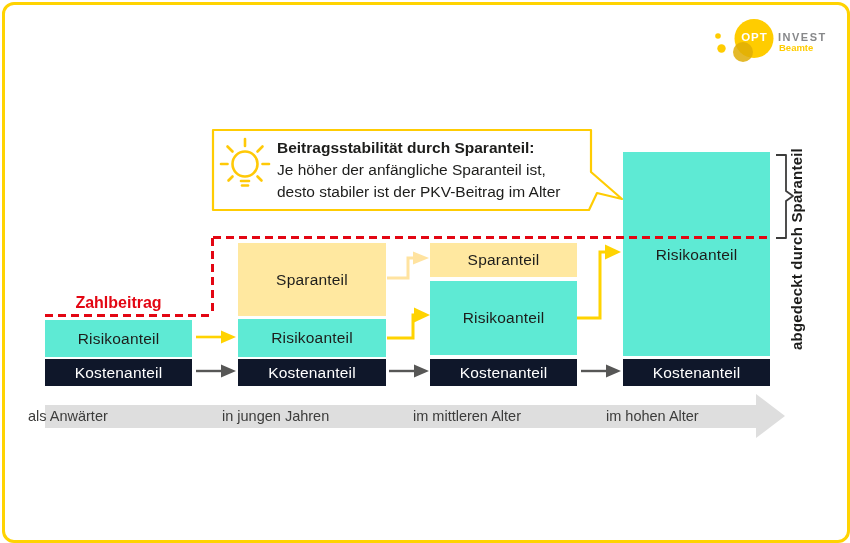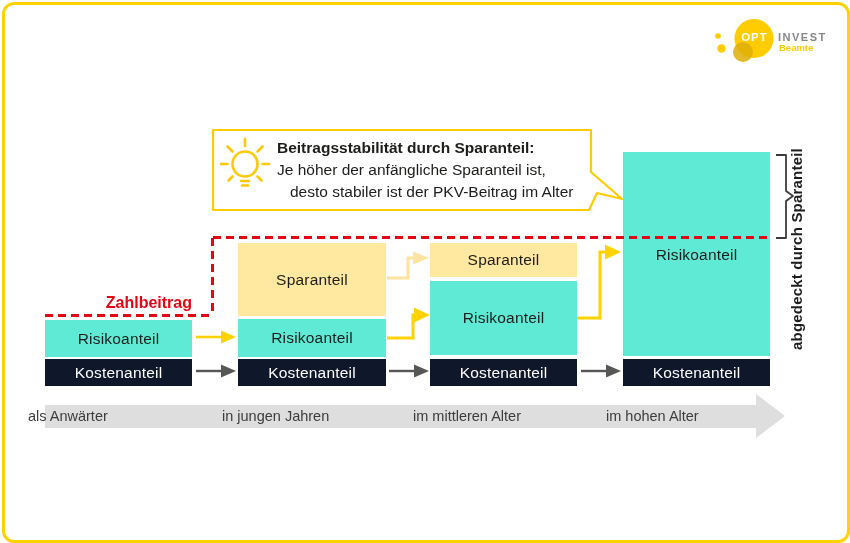--- a/index.html
+++ b/index.html
@@ -16,25 +16,25 @@
   .yellow{background:#5eead4;}
   .cream{background:#FFE8A0;}
   .gray{background:#0f172a;}
   .gray span{color:#ffffff;}
   .svg-overlay{position:absolute;left:0;top:0;z-index:2;pointer-events:none;}
   .red-dash-h{position:absolute;height:3px;z-index:3;
     background:repeating-linear-gradient(to right,#E30613 0 8px,transparent 8px 13px);}
   .red-dash-v{position:absolute;width:3px;z-index:3;
     background:repeating-linear-gradient(to bottom,#E30613 0 8px,transparent 8px 13px);}
   .txt{position:absolute;z-index:4;}
-  .zahlbeitrag{left:45px;top:294px;width:147px;text-align:right;
+  .zahlbeitrag{left:45px;top:294px;width:147px;text-align:center;
     color:#E30613;font-weight:bold;font-size:16px;}
   .callout-title{left:277px;top:139px;font-weight:bold;font-size:15.5px;}
   .callout-line1{left:277px;top:161px;font-size:15.5px;}
-  .callout-line2{left:277px;top:183px;font-size:15.5px;margin-left:13px;}
+  .callout-line2{left:277px;top:183px;font-size:15.5px;}
   .axis-label{top:408px;width:180px;text-align:left;font-size:14.5px;color:#3c3c3b;}
   .v-label{
     left:788px;top:148px;height:202px;display:flex;align-items:center;justify-content:center;
     writing-mode:vertical-rl;transform:rotate(180deg);
     font-size:15px;font-weight:600;color:#1d1d1b;letter-spacing:.2px;
   }
   .c4-risiko-label{position:absolute;left:0;top:94px;width:100%;text-align:center;}
   .logo-txt{position:absolute;z-index:4;}
   .logo-opt{left:741px;top:31px;width:27px;text-align:center;color:#fff;font-weight:bold;
     font-size:11.5px;letter-spacing:1px;}

